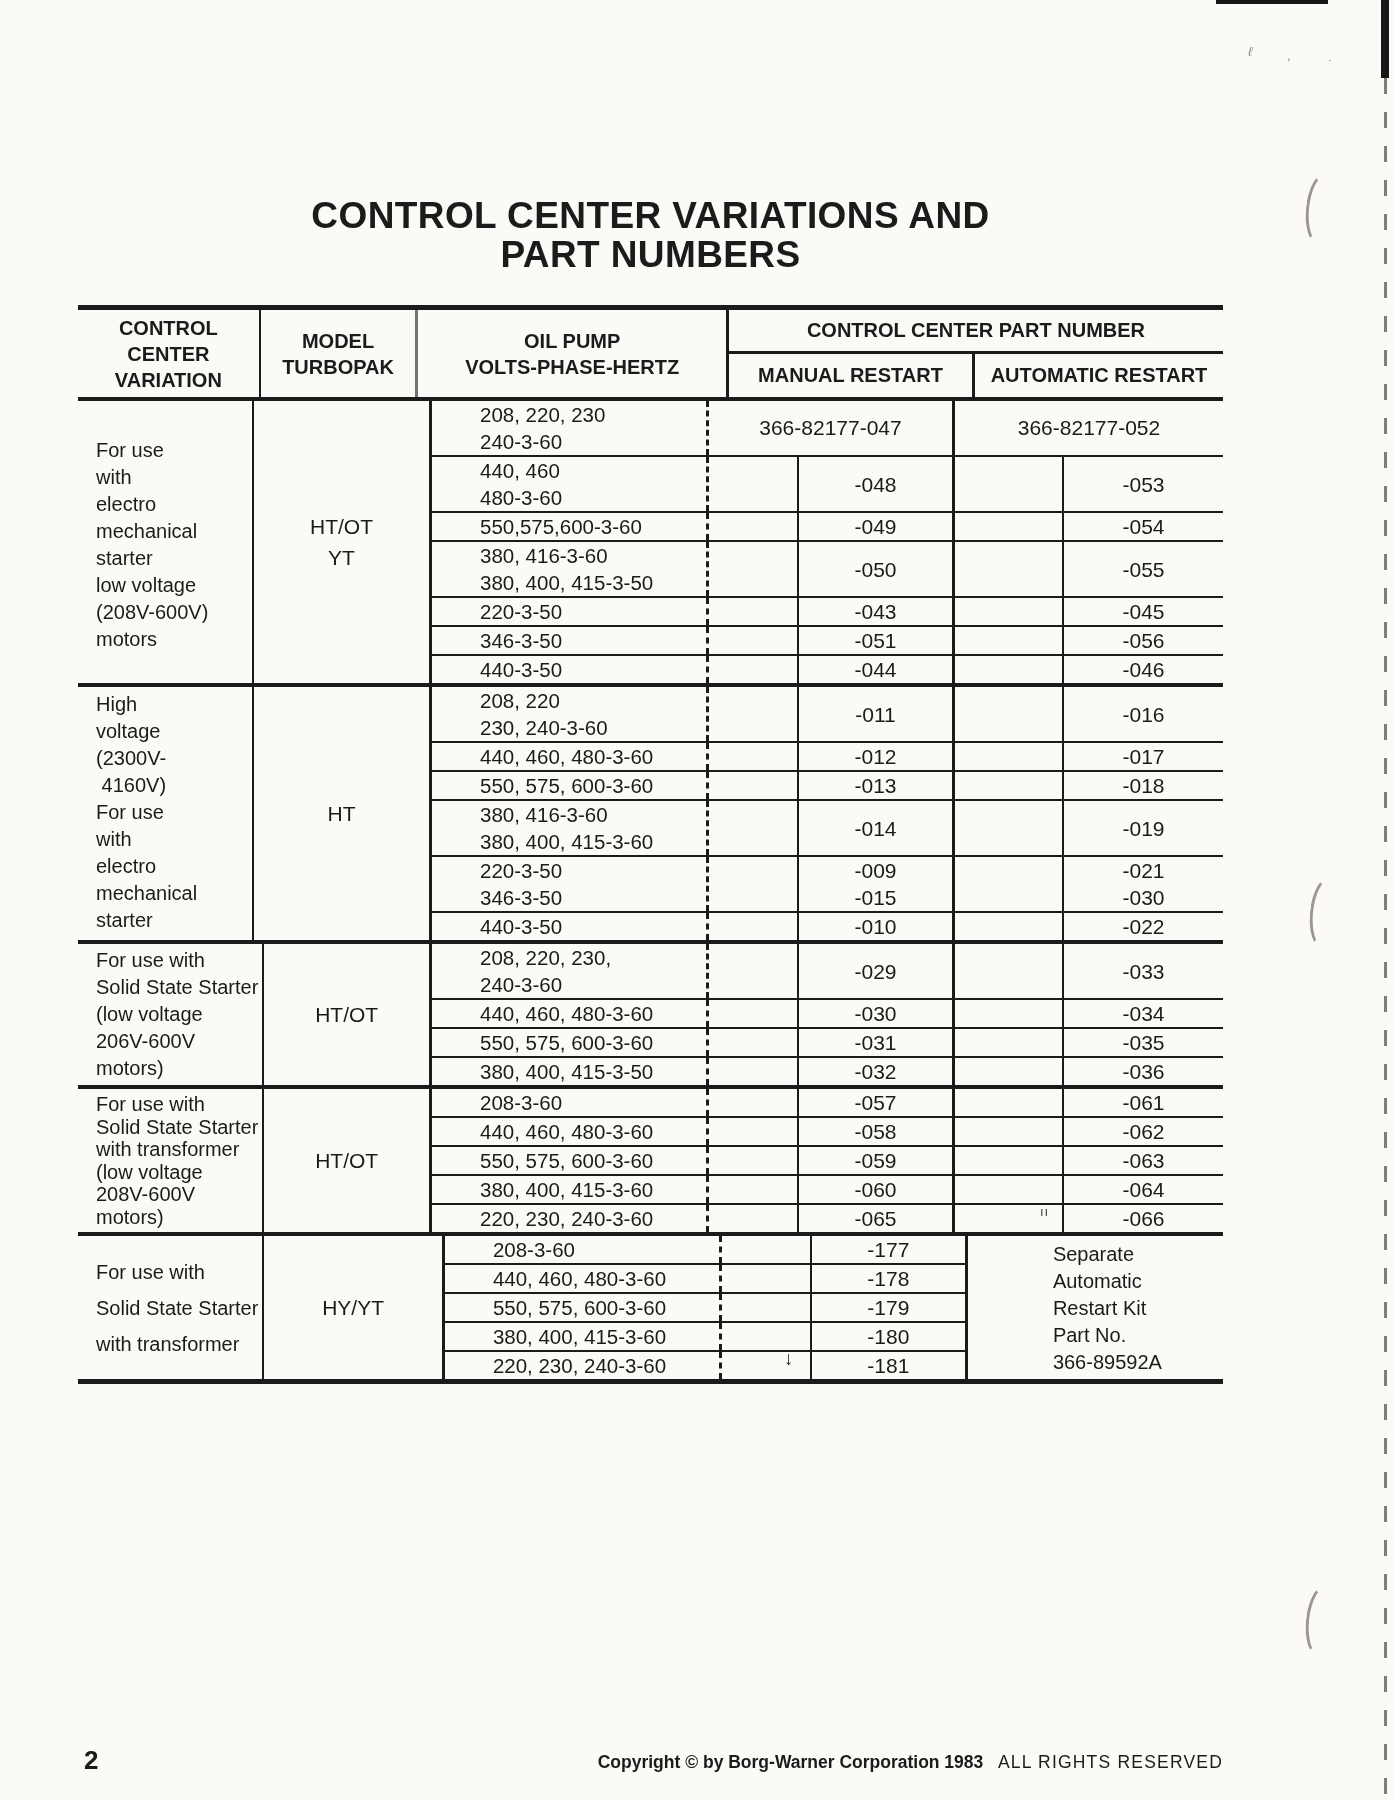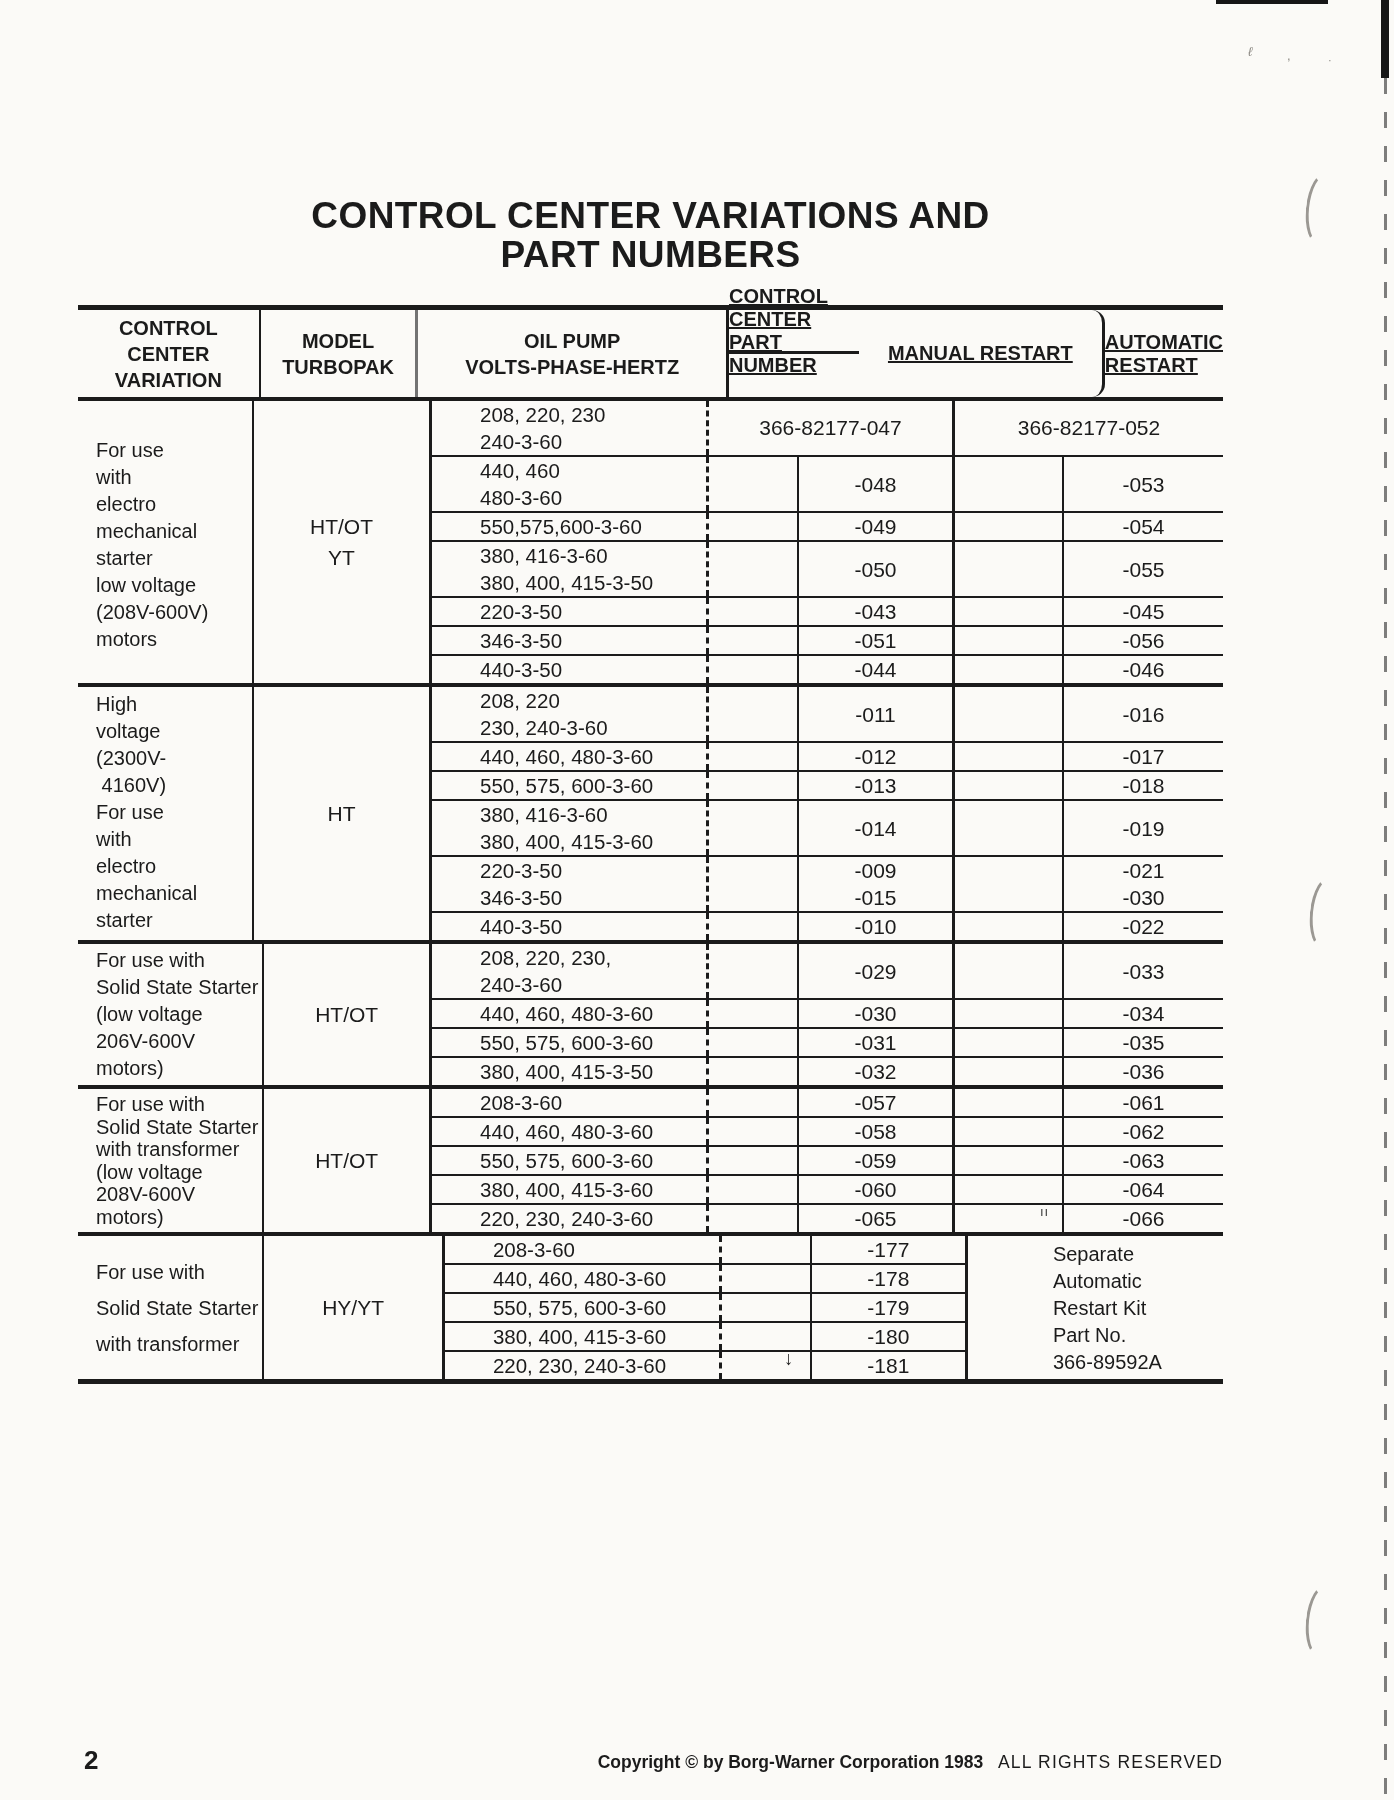--- a/index.html
+++ b/index.html
@@ -9,26 +9,26 @@
          font-weight:bold;font-size:37px;line-height:39px;letter-spacing:.4px;}
   
   #ctable{position:absolute;left:78px;top:305px;width:1145px;
           border-top:5px solid #1b1b1b;border-bottom:5px solid #1b1b1b;}
   .thead{display:flex;height:87px;border-bottom:4px solid #1b1b1b;}
   .hc{box-sizing:border-box;display:flex;flex-direction:column;justify-content:center;align-items:center;
       font-weight:bold;font-size:20px;line-height:26px;text-align:center;}
   .hc1{width:190px;border-right:2px solid #1b1b1b;}
   .hc2{width:164px;border-right:3px solid #737373;}
   .hc3{width:323px;border-right:3px solid #1b1b1b;}
-  .hgroup{width:514px;display:flex;flex-direction:row;text-decoration:underline;}
+  .hgroup{width:514px;display:flex;flex-direction:column;}
   .hgtop{height:44px;box-sizing:border-box;border-bottom:3px solid #1b1b1b;display:flex;align-items:center;justify-content:center;
          font-weight:bold;font-size:20px;}
   .hgbot{flex:1;display:flex;}
   .hman{width:246px;box-sizing:border-box;border-right:3px solid #1b1b1b;display:flex;align-items:center;justify-content:center;
-        font-weight:bold;font-size:20px;border-radius:13px;}
+        font-weight:bold;font-size:20px;}
   .haut{flex:1;display:flex;align-items:center;justify-content:center;font-weight:bold;font-size:20px;}
   
   .section{display:flex;}
   .section.bt{border-top:4px solid #1b1b1b;}
   .variation{width:190px;box-sizing:border-box;border-right:2px solid #1b1b1b;
              padding:10px 4px 0 18px;font-size:20px;line-height:27px;}
   .vline{white-space:pre;}
   .s1 .variation{padding-top:36px;}
   .s2 .variation{padding-top:4px;}
   .s3 .variation{padding-top:3px;}

